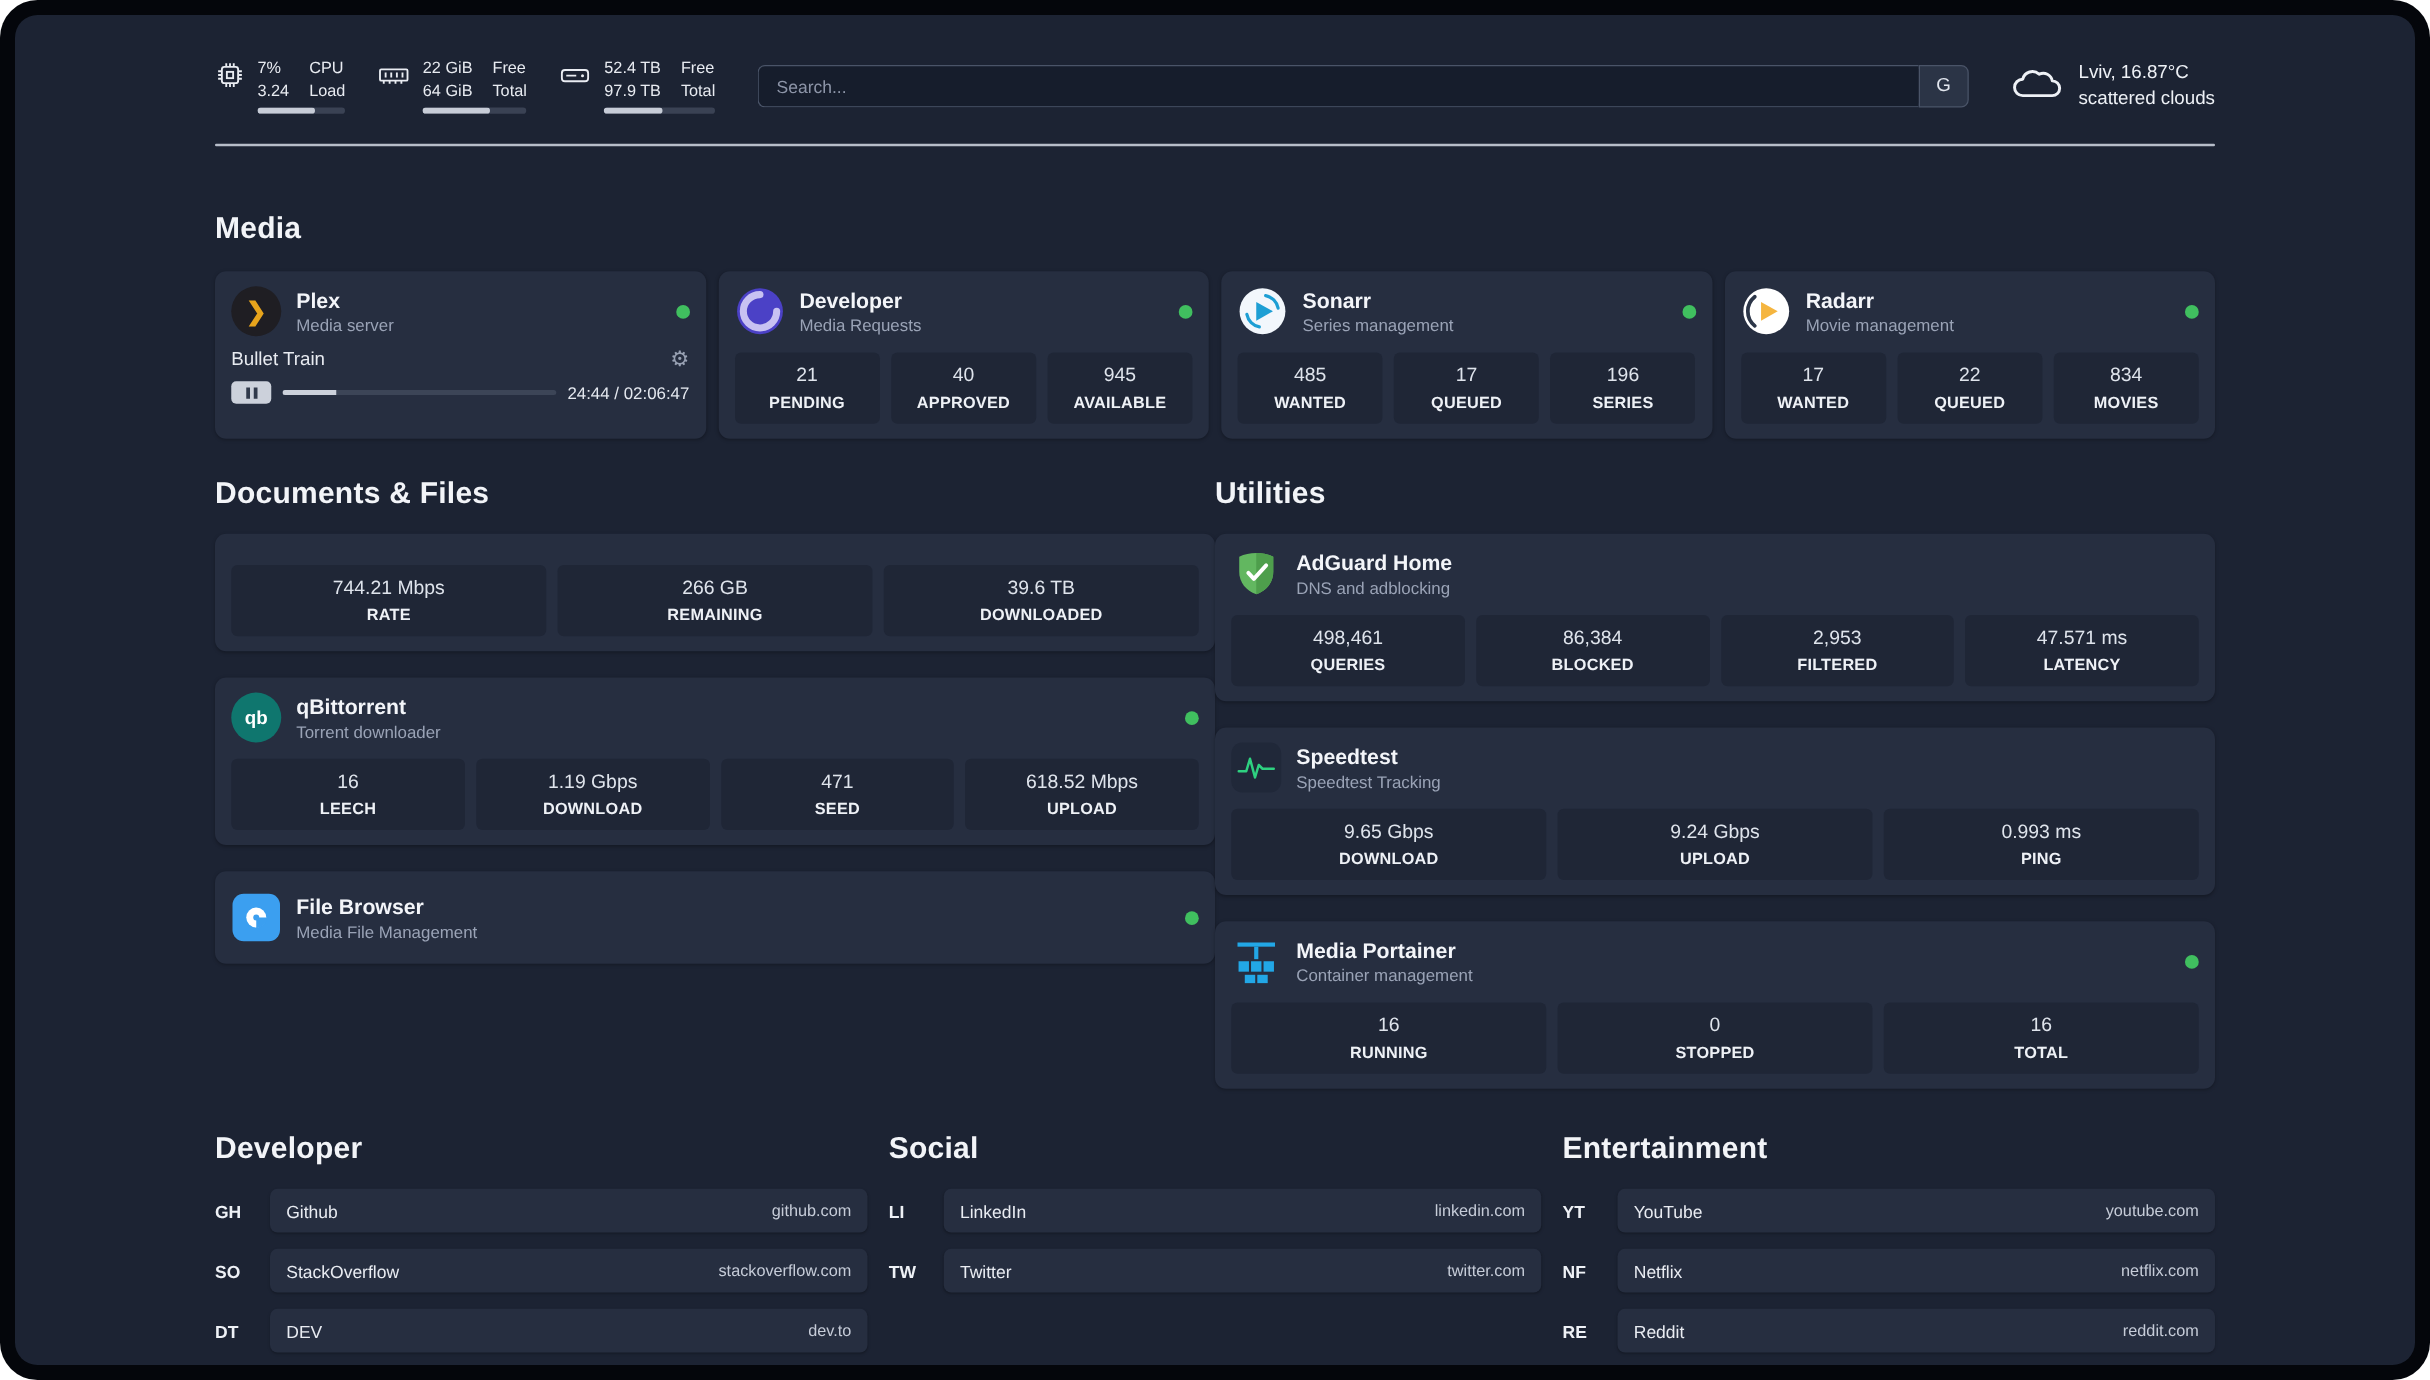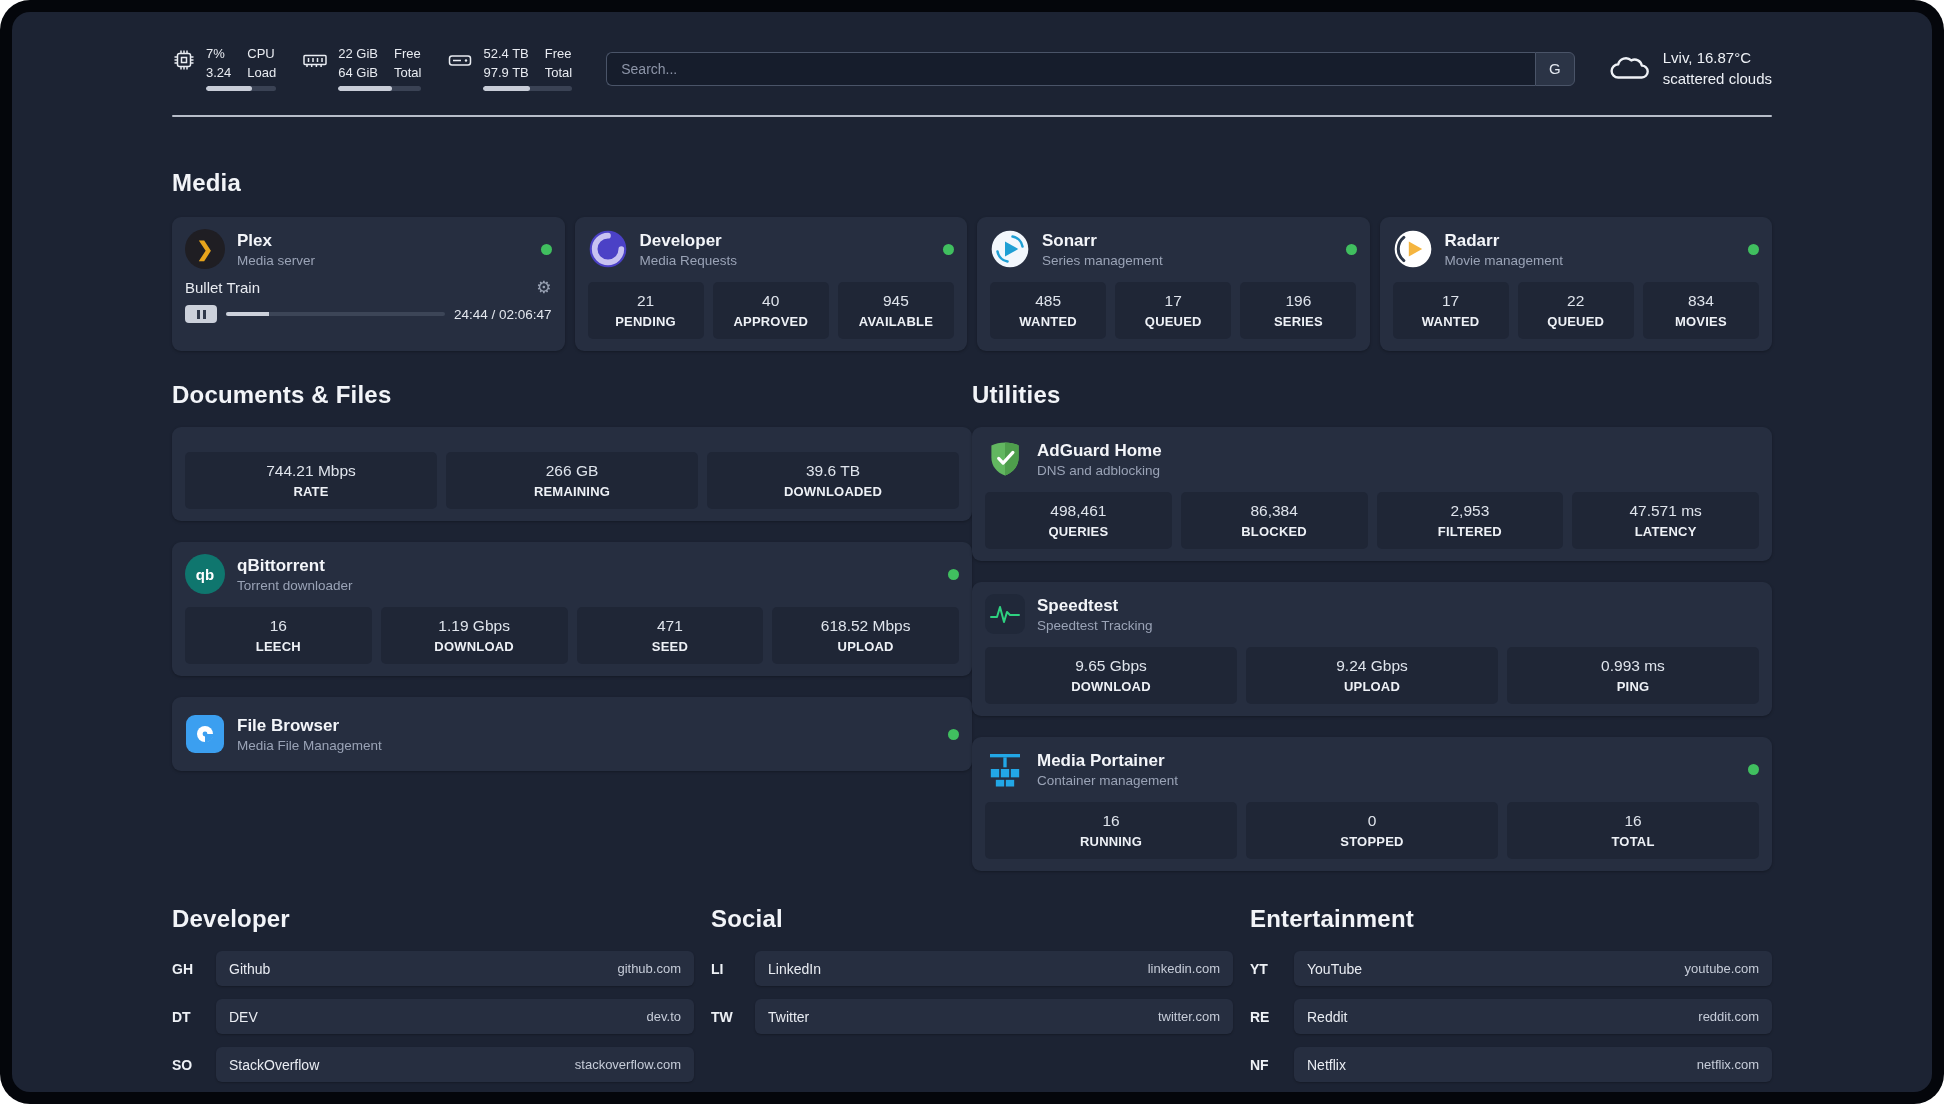--- a/index.html
+++ b/index.html
@@ -493,31 +493,31 @@
       <div class="section-title">Developer</div>
       <div class="link-rows">
         <div class="link-row">
           <span class="link-abbr">GH</span>
           <div class="link-bar">
             <span class="link-name">Github</span>
             <span class="link-domain">github.com</span>
           </div>
         </div>
         <div class="link-row">
+          <span class="link-abbr">SO</span>
+          <div class="link-bar">
+            <span class="link-name">StackOverflow</span>
+            <span class="link-domain">stackoverflow.com</span>
+          </div>
+        </div>
+        <div class="link-row">
           <span class="link-abbr">DT</span>
           <div class="link-bar">
             <span class="link-name">DEV</span>
             <span class="link-domain">dev.to</span>
-          </div>
-        </div>
-        <div class="link-row">
-          <span class="link-abbr">SO</span>
-          <div class="link-bar">
-            <span class="link-name">StackOverflow</span>
-            <span class="link-domain">stackoverflow.com</span>
           </div>
         </div>
       </div>
     </div>
 
     <div class="col">
       <div class="section-title">Social</div>
       <div class="link-rows">
         <div class="link-row">
           <span class="link-abbr">LI</span>
@@ -540,31 +540,31 @@
       <div class="section-title">Entertainment</div>
       <div class="link-rows">
         <div class="link-row">
           <span class="link-abbr">YT</span>
           <div class="link-bar">
             <span class="link-name">YouTube</span>
             <span class="link-domain">youtube.com</span>
           </div>
         </div>
         <div class="link-row">
+          <span class="link-abbr">NF</span>
+          <div class="link-bar">
+            <span class="link-name">Netflix</span>
+            <span class="link-domain">netflix.com</span>
+          </div>
+        </div>
+        <div class="link-row">
           <span class="link-abbr">RE</span>
           <div class="link-bar">
             <span class="link-name">Reddit</span>
             <span class="link-domain">reddit.com</span>
-          </div>
-        </div>
-        <div class="link-row">
-          <span class="link-abbr">NF</span>
-          <div class="link-bar">
-            <span class="link-name">Netflix</span>
-            <span class="link-domain">netflix.com</span>
           </div>
         </div>
       </div>
     </div>
 
   </div>
 
 </div>
 </div>
 </div>

